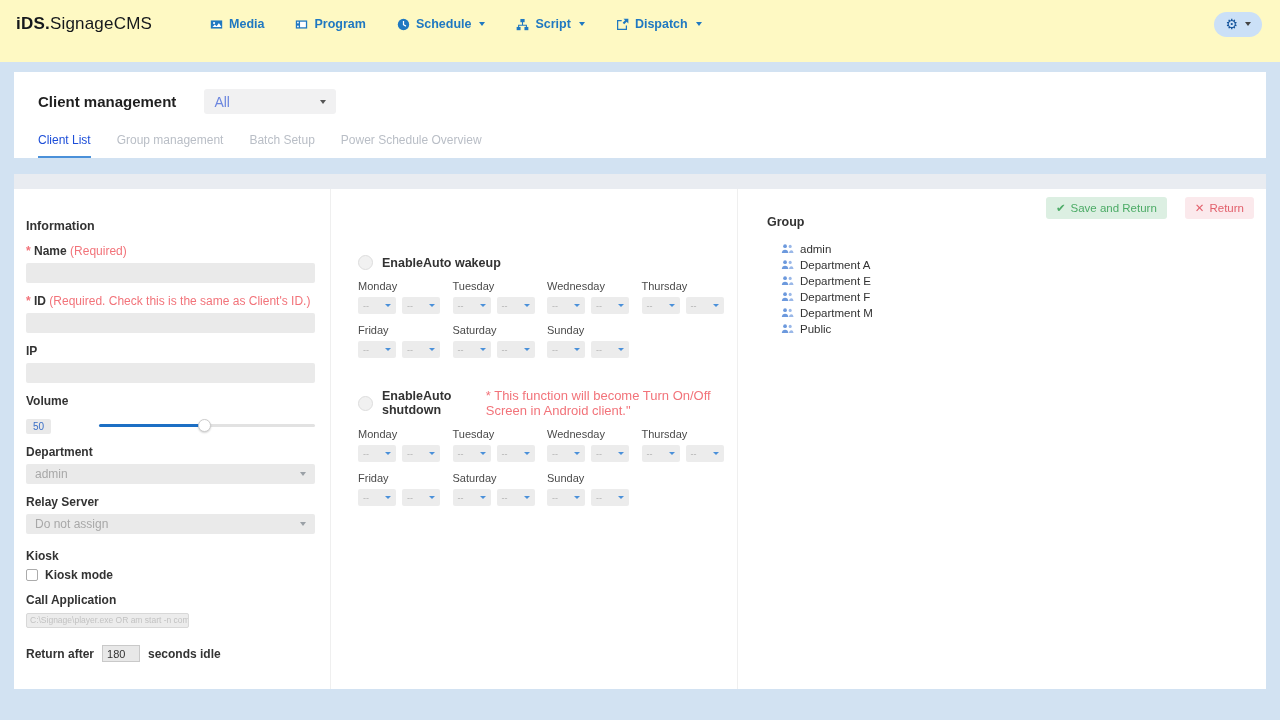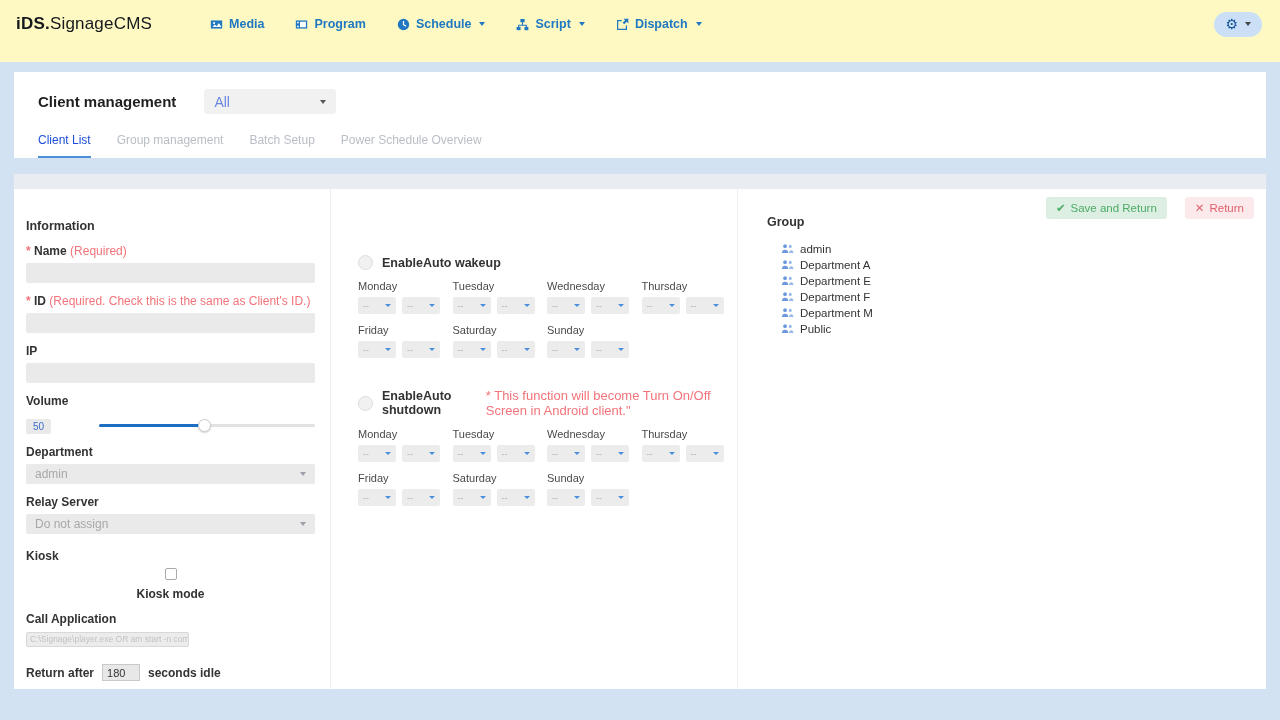--- a/index.html
+++ b/index.html
@@ -48,21 +48,21 @@
   .text-input { width: 100%; height: 20px; background: #eaeaea; border: none; border-radius: 2px; padding: 0 8px; font-size: 12px; font-family: inherit; color: #555; outline: none; }
   .volume-row { display: flex; margin-top: 11px; gap: 38px; }
   .vol-badge { background: #e9e9e9; color: #3a6fc7; font-size: 10px; padding: 2px 7px; border-radius: 2px; text-align: center; }
   .slider { position: relative; flex: 1; margin-left: 10px; height: 13px; cursor: pointer; }
   .slider-track { position: absolute; top: 5px; left: 0; right: 0; height: 3px; background: #e2e2e2; border-radius: 2px; }
   .slider-fill { position: absolute; top: 5px; left: 0; height: 3px; background: var(--slider-blue, #1d6fc4); border-radius: 2px; }
   .slider-thumb { position: absolute; top: 0; width: 13px; height: 13px; background: #fff; border: 1px solid #ccc; border-radius: 50%; box-shadow: 0 1px 2px rgba(0,0,0,.18); transform: translateX(-7px); cursor: grab; }
   .select { height: 20px; background: #eaeaea; border-radius: 2px; display: flex; align-items: center; justify-content: space-between; padding: 0 9px; font-size: 12px; color: #a8a8a8; cursor: pointer; }
   .sel-caret { color: #9aa0a6; }
   .kiosk-heading { margin-top: 15px; }
-  .checkbox-row { display: flex; align-items: center; gap: 7px; cursor: pointer; flex-direction: column; }
+  .checkbox-row { display: flex; align-items: center; gap: 7px; cursor: pointer; }
   .checkbox { width: 12px; height: 12px; border: 1px solid #ababab; border-radius: 2px; background: #fff; }
   .checkbox-label { font-size: 12px; font-weight: 700; color: #333; }
   .call-input { width: 163px; height: 15px; border: 1px solid #d8d8d8; background: #ececec; border-radius: 2px; font-size: 8.5px; color: #c2c2c2; line-height: 13px; padding: 0 3px; white-space: nowrap; overflow: hidden; margin-top: 6px; }
   .return-row { display: flex; align-items: center; gap: 8px; margin-top: 17px; font-size: 12px; font-weight: 700; color: #333; }
   .return-input { width: 38px; height: 17px; border: 1px solid #c9c9c9; background: #e8e8e8; font-size: 11px; padding: 0 4px; font-family: inherit; color: #333; outline: none; }
   
   .sec-header { display: flex; align-items: center; gap: 9px; margin-top: 36px; }
   .radio { width: 15px; height: 15px; border-radius: 50%; background: #f1f1f1; border: 1px solid #ddd; cursor: pointer; flex: none; }
   .sec-note { font-size: 13px; color: var(--required-red, #f2737a); margin-left: 6px; }
   .days { display: flex; flex-wrap: wrap; width: 380px; margin-top: 10px; }

